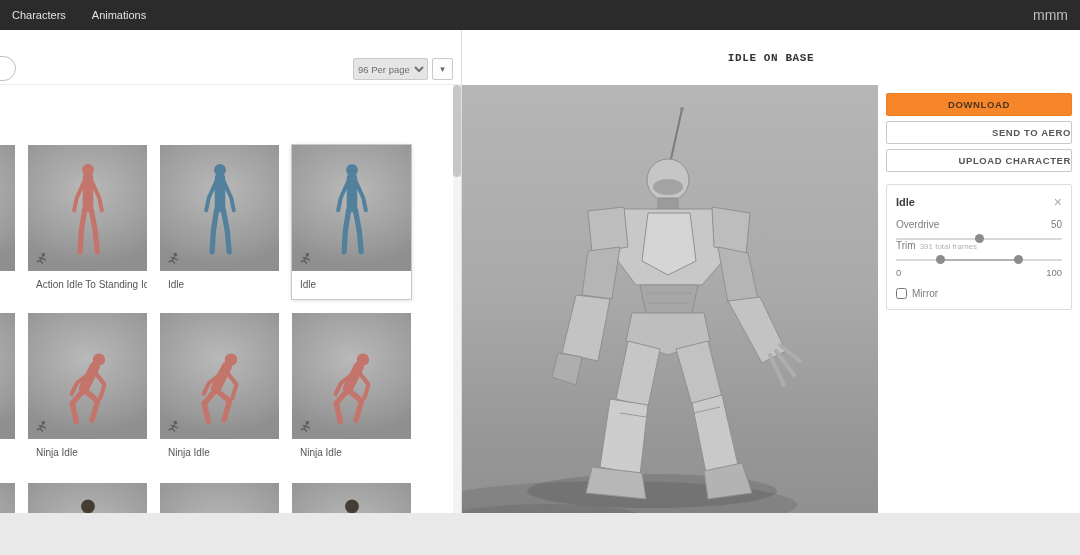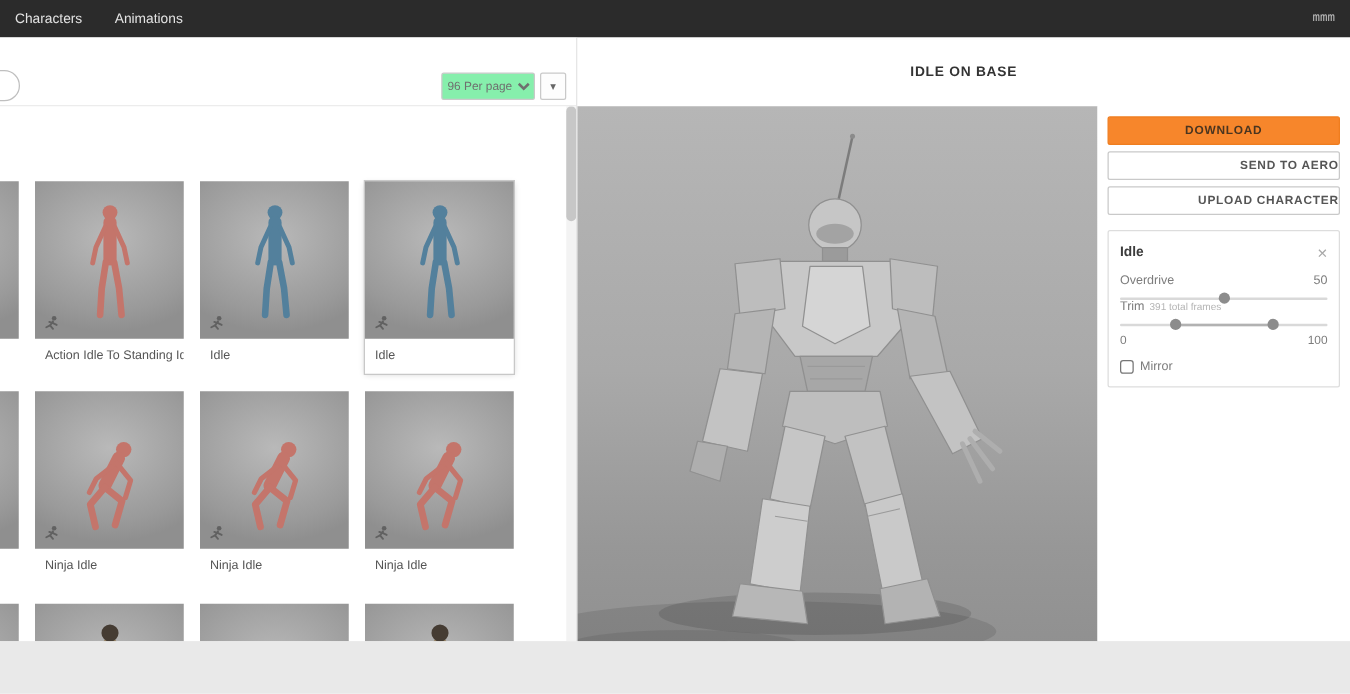--- a/index.html
+++ b/index.html
@@ -8,39 +8,39 @@
     position:relative; width:1080px; height:513px; overflow:hidden;
     background:#fff; font-family:"Liberation Sans", sans-serif;padding-left:32px;
     -webkit-font-smoothing:antialiased;
   }
   
   .navbar {
     position:absolute; left:0; top:0; width:1080px; height:30px;
     background:#2b2b2b; display:flex; align-items:center; padding:0 12px;
   }
   .nav-item { color:#e3e3e3; font-size:11px; margin-right:26px; cursor:pointer; }
-  .nav-right { margin-left:auto; color:#bdbdbd; font-size:10px;font-family:Liberation Mono, monospace; }
+  .nav-right { margin-left:auto; color:#bdbdbd; font-size:14px; }
 
   
   .left-panel {
     position:absolute; left:0; top:30px; width:462px; height:525px;
     background:#fff; border-right:1px solid #ddd; overflow:hidden;
   }
   .left-topbar {
     position:absolute; left:0; top:0; width:100%; height:55px;
     background:#fff; border-bottom:1px solid #ececec; z-index:5;
   }
   .search-input {
     position:absolute; left:-162px; top:26px; width:178px; height:25px;
     border:1px solid #bfbfbf; border-radius:13px; background:#fff;
     font-size:11px; padding:0 10px; color:#444; outline:none;
   }
   .perpage-select {
     position:absolute; left:353px; top:28px; width:75px; height:22px;
-    font-size:9.5px; color:#6f6f6f; border:1px solid #c9c9c9; background:#86efac;
+    font-size:9.5px; color:#6f6f6f; border:1px solid #c9c9c9; background:#e5e5e5;
     border-radius:2px;
   }
   .perpage-btn {
     position:absolute; left:432px; top:28px; width:21px; height:22px;
     border:1px solid #c9c9c9; background:#fdfdfd; border-radius:2px;
     font-size:9px; color:#666; text-align:center; line-height:20px; cursor:pointer;
   }
   
   .card { position:absolute; width:119px; background:#fff; cursor:pointer; }
   .card.selected { outline:1px solid #c8c8c8; box-shadow:0 1px 5px rgba(0,0,0,.18); }
@@ -67,21 +67,21 @@
   .scroll-thumb {
     position:absolute; top:0; left:0; width:8px; height:92px;
     background:#c7c7c7; border-radius:4px;
   }
 
   
   .right-header {
     position:absolute; left:462px; top:30px; width:618px; height:55px; background:#fff;
     display:flex; align-items:center; justify-content:center;
   }
-  .viewer-title { font-size:11px; font-weight:bold; letter-spacing:.6px; color:#333; }
+  .viewer-title { font-size:11px; font-weight:bold; letter-spacing:.6px; color:#333;font-family:Liberation Mono, monospace; }
   .viewer {
     position:absolute; left:462px; top:85px; width:416px; height:470px;
     background:linear-gradient(180deg,#b6b6b6 0%, #a9a9a9 45%, #979797 75%, #8d8d8d 100%);
     overflow:hidden; cursor:grab;
   }
   .viewer svg.scene { position:absolute; left:0; top:0; }
   .orbit-icon {
     position:absolute; left:8px; bottom:24px; width:15px; height:15px;
     border:1px solid #6e6e6e; border-radius:50%; opacity:.75;
     display:flex; align-items:center; justify-content:center; cursor:pointer;

